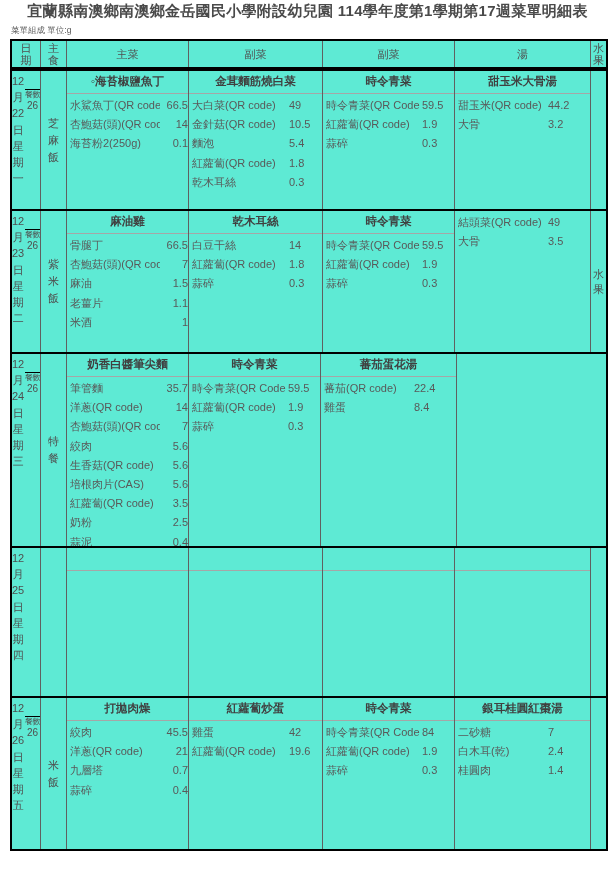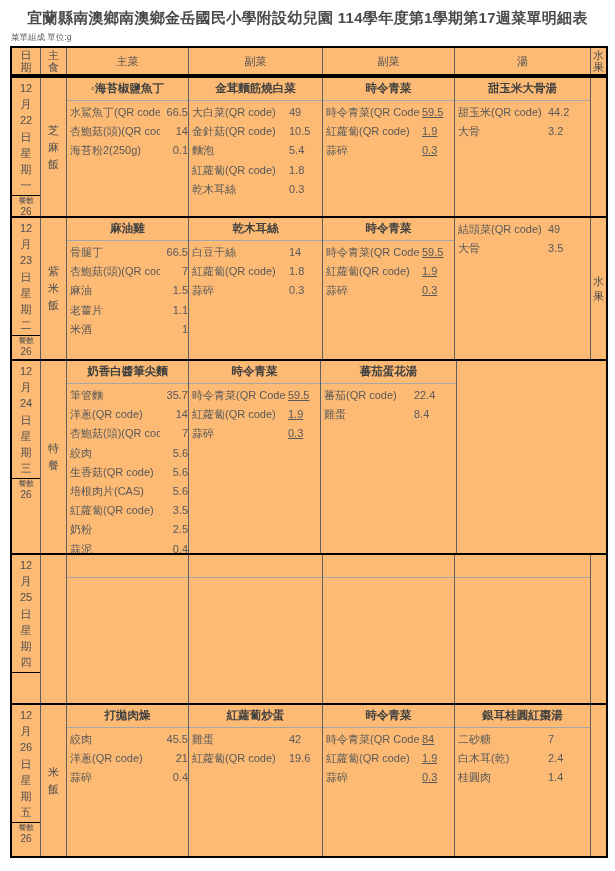--- a/index.html
+++ b/index.html
@@ -3,27 +3,27 @@
 <meta charset="utf-8">
 <style>
   html,body{margin:0;padding:0;}
   body{
     width:615px;height:871px;background:#ffffff;position:relative;
     font-family:"Liberation Sans","DejaVu Sans",sans-serif;
     color:#595959;-webkit-font-smoothing:antialiased;
   }
   .page-title{
     text-align:center;font-size:15px;font-weight:600;color:#4a4a4a;
-    padding-top:9px;letter-spacing:0.3px;white-space:nowrap;
+    padding-top:2px;letter-spacing:0.3px;white-space:nowrap;
   }
   .page-note{font-size:8.5px;color:#595959;margin:4px 0 2px 11px;}
 
   .menu-table{
     margin-left:10px;width:598px;box-sizing:border-box;
-    border:2px solid #000;background:#fdba74;
+    border:2px solid #000;background:#5eead4;
   }
   .thead{display:flex;height:28px;border-bottom:2px solid #000;box-sizing:border-box;}
   .cell{border-left:1px solid #606060;box-sizing:border-box;overflow:hidden;flex:none;}
   .cell:first-child{border-left:none;}
   .c-date{width:28px;}
   .c-staple{width:26px;}
   .c-main{width:122px;}
   .c-side1{width:134px;}
   .c-side2{width:132px;}
   .c-soup{width:136px;}
@@ -32,44 +32,44 @@
   .hcell{display:flex;align-items:center;justify-content:center;font-size:11px;color:#4f4f4f;}
   .h2l{width:13px;line-height:12.5px;word-break:break-all;text-align:center;}
 
   .day-row{display:flex;border-top:2px solid #000;box-sizing:border-box;}
   .tbody .day-row:nth-child(1){height:140px;}
   .tbody .day-row:nth-child(2){height:143px;}
   .tbody .day-row:nth-child(3){height:194px;}
   .tbody .day-row:nth-child(4){height:150px;}
   .tbody .day-row:nth-child(5){height:153px;}
 
-  .date-cell{display:flex;flex-direction:column;font-size:11px;color:#4f4f4f;}
+  .date-cell{display:flex;font-size:11px;color:#4f4f4f;justify-content:space-between;}
   .date-chars{padding-top:2px;}
   .vchar{text-align:center;line-height:16.2px;white-space:nowrap;}
-  .count-box{border-top:1.5px solid #000;margin-top:2px;min-height:22px;}
+  .count-box{border-top:1.5px solid #000;margin-top:18px;min-height:22px;}
   .count-label{font-size:8px;line-height:10px;text-align:center;letter-spacing:-0.5px;color:#4f4f4f;}
   .count-value{font-size:10px;line-height:11px;text-align:center;color:#4f4f4f;}
 
   .staple-cell{display:flex;align-items:center;justify-content:center;}
   .staple-text{font-size:11px;color:#4f4f4f;}
   .staple-text .vchar{line-height:17px;}
 
   .dish-cell{display:flex;flex-direction:column;}
   .dish-title{
     flex:none;height:22px;line-height:21px;text-align:center;
     font-size:11.5px;font-weight:bold;color:#404040;
     border-bottom:1.5px solid #a6a6a6;white-space:nowrap;overflow:hidden;
   }
   .ing-list{padding-top:2px;}
   .ing-row{display:flex;font-size:11px;line-height:19.2px;color:#595959;}
   .ing-name{flex:1 1 auto;padding-left:3px;white-space:nowrap;overflow:hidden;}
   .ing-val{flex:none;text-align:left;white-space:nowrap;}
   .c-main  .ing-val{width:28px;text-align:right;}
   .c-side1 .ing-val{width:33px;}
-  .c-side2 .ing-val{width:32px;text-decoration:underline;}
+  .c-side2 .ing-val{width:32px;}
   .c-soup  .ing-val{width:42px;}
 
   .fruit-cell{display:flex;align-items:center;justify-content:center;}
   .fruit-text{font-size:11px;color:#4f4f4f;}
   .fruit-text .vchar{line-height:15px;}
 </style>
 </head>
 <body>
 
 <div class="page-title">宜蘭縣南澳鄉南澳鄉金岳國民小學附設幼兒園 114學年度第1學期第17週菜單明細表</div>
@@ -463,20 +463,24 @@
       <div class="ing-list">
             <div class="ing-row">
               <div class="ing-name">絞肉</div>
               <div class="ing-val">45.5</div>
             </div>
             <div class="ing-row">
               <div class="ing-name">洋蔥(QR code)</div>
               <div class="ing-val">21</div>
             </div>
             <div class="ing-row">
+              <div class="ing-name">九層塔</div>
+              <div class="ing-val">0.7</div>
+            </div>
+            <div class="ing-row">
               <div class="ing-name">蒜碎</div>
               <div class="ing-val">0.4</div>
             </div>
           </div>
     </div>
     <div class="cell dish-cell c-side1">
       <div class="dish-title">紅蘿蔔炒蛋</div>
       <div class="ing-list">
             <div class="ing-row">
               <div class="ing-name">雞蛋</div>

